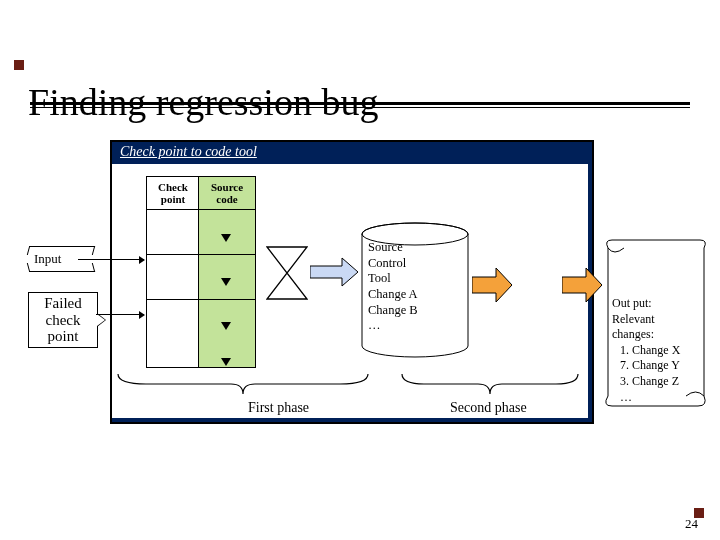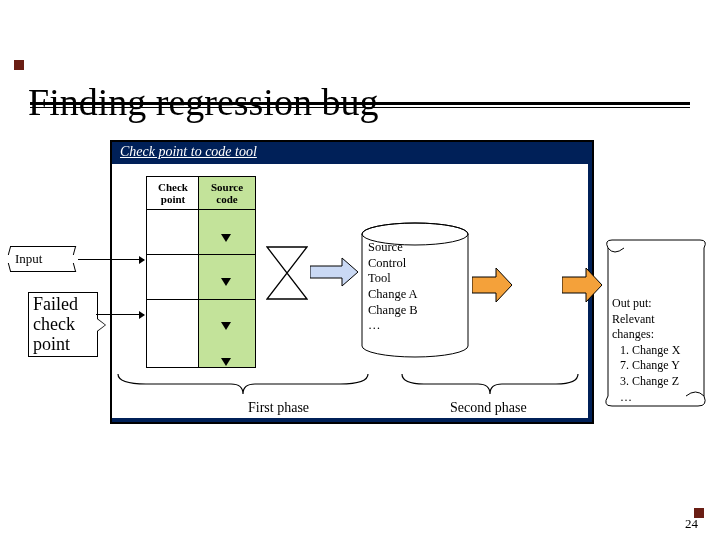--- a/index.html
+++ b/index.html
@@ -45,21 +45,21 @@
   .scroll { position: absolute; left: 600px; top: 238px; width: 108px; height: 170px; }
   .scroll svg { position: absolute; left: 0; top: 0; width: 100%; height: 100%; }
   .scroll .scroll-txt { position: absolute; left: 12px; top: 16px; width: 90px; font-size: 12px; line-height: 1.3; margin-top: 42px; }
 
   .phase { position: absolute; font-size: 14px; }
   .brace { position: absolute; }
   .brace svg { width: 100%; height: 100%; display: block; }
 
   .pagenum { position: absolute; right: 22px; bottom: 8px; font-size: 13px; color: #000; }
 
-  .fcp { position: absolute; width: 60px; text-align: left; font-size: 18px; line-height: 1.1; border: 1px solid #000; padding: 2px 4px; background: #fff; }
+  .fcp { position: absolute; width: 60px; text-align: center; font-size: 15px; line-height: 1.1; border: 1px solid #000; padding: 2px 4px; background: #fff; }
   .fcp::after { content: ""; position: absolute; right: -8px; top: 50%; margin-top: -6px; width: 0; height: 0; border-left: 8px solid #fff; border-top: 6px solid transparent; border-bottom: 6px solid transparent; }
   .fcp::before { content: ""; position: absolute; right: -9px; top: 50%; margin-top: -7px; width: 0; height: 0; border-left: 9px solid #000; border-top: 7px solid transparent; border-bottom: 7px solid transparent; }
 </style>
 </head>
 <body>
 
 <div class="slide">
 
   <div class="accent-box acc-tl"></div>
   <div class="title">Finding regression bug</div>
@@ -80,21 +80,21 @@
     <div class="cell"></div>
       <div class="cell"></div>
       <div class="cell" style="border-bottom:none"></div>
   </div>
 
   <span class="arrow-span" style="left:221px; top:234px;"></span>
   <span class="arrow-span" style="left:221px; top:278px;"></span>
   <span class="arrow-span" style="left:221px; top:322px;"></span>
   <span class="arrow-span" style="left:221px; top:358px;"></span>
 
-  <div class="input-flag" style="left:9px; top:246px;">
+  <div class="input-flag" style="left:28px; top:246px;">
     <span>Input</span>
   </div>
   <div class="input-pointer" style="left:78px; top:259px; width:66px;"></div>
 
   <div class="fcp" style="left:28px; top:292px;">
     <span>Failed check point</span>
   </div>
   <div class="input-pointer" style="left:96px; top:314px; width:48px;"></div>
 
   <div class="hourglass">

